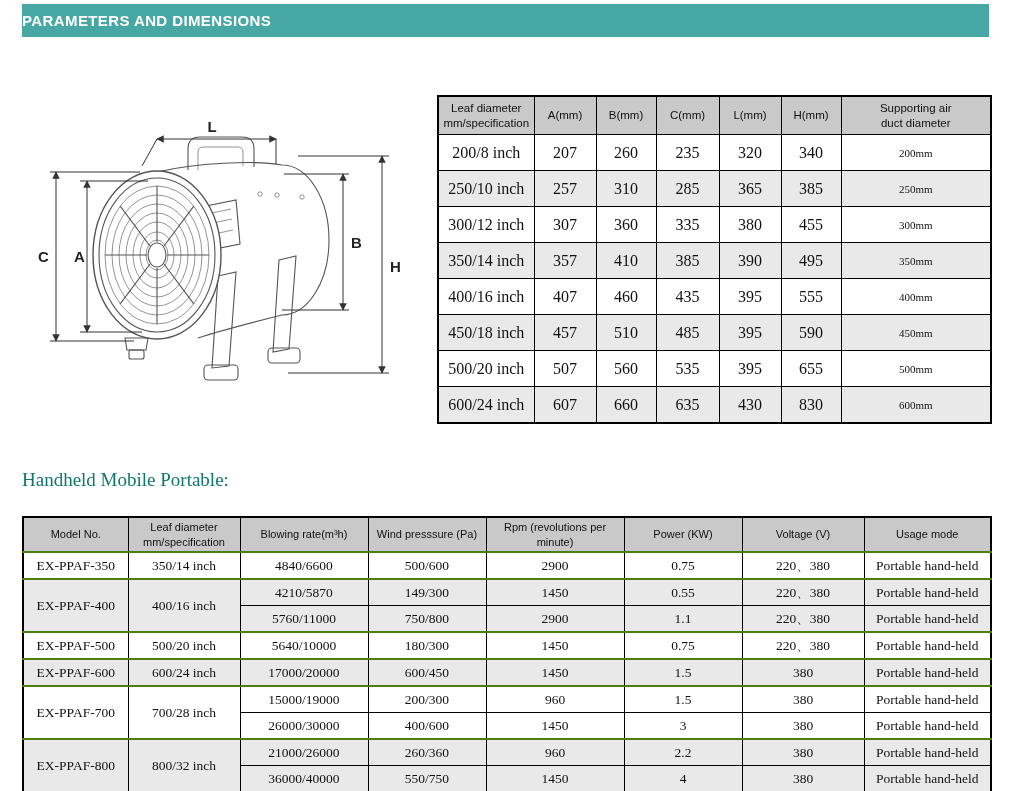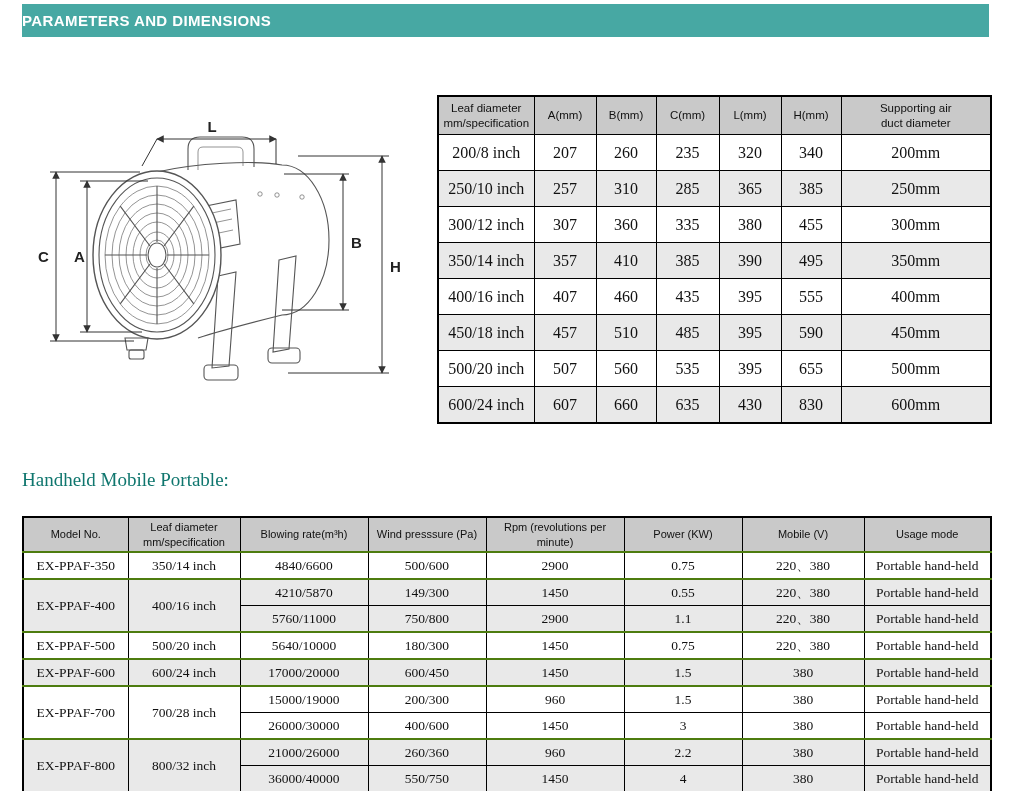--- a/index.html
+++ b/index.html
@@ -14,21 +14,21 @@
   
   table{border-collapse:collapse;}
   #dims-table{position:absolute;left:437px;top:95px;width:553px;table-layout:fixed;
         border:2px solid #000;}
   #dims-table th{background:#c9c9c9;border:1px solid #000;font-size:11.5px;font-weight:normal;
         color:#111;text-align:center;vertical-align:middle;height:35px;white-space:pre-line;line-height:1.25;
         font-family:"Liberation Sans",sans-serif;}
   #dims-table td{border:1px solid #000;height:33px;text-align:center;vertical-align:middle;
         font-family:Liberation Serif, serif;font-size:16px;color:#111;white-space:pre;}
   #dims-table tr.shade td{background:#e9e9e9;}
-  #dims-table td.duct{font-size:16px;}
+  #dims-table td.duct{font-size:11px;}
   
   .sec-title{position:absolute;left:22px;top:469px;font-size:19px;color:#0f766e;
         font-family:Liberation Serif, serif;}
   
   #portable-table{position:absolute;left:22px;top:516px;width:968px;table-layout:fixed;
         border:2px solid #000;}
   #portable-table th{background:#c9c9c9;border:1px solid #000;font-size:11px;font-weight:normal;
         color:#111;text-align:center;vertical-align:middle;height:31px;white-space:pre-line;line-height:1.3;
         font-family:"Liberation Sans",sans-serif;}
   #portable-table td{border:1px solid #000;height:23px;text-align:center;vertical-align:middle;
@@ -227,21 +227,21 @@
     </colgroup>
     <thead>
         <tr>
           <th>Model No.</th>
           <th>Leaf diameter
 mm/specification</th>
           <th>Blowing rate(m³h)</th>
           <th>Wind presssure (Pa)</th>
           <th>Rpm (revolutions per minute)</th>
           <th>Power (KW)</th>
-          <th>Mobile (V)</th>
+          <th>Voltage (V)</th>
           <th>Usage mode</th>
         </tr>
       </thead>
     <tbody>
         <tr class="gstart">
           <td rowspan="1">EX-PPAF-350</td>
           <td rowspan="1">350/14 inch</td>
           <td>4840/6600</td>
           <td>500/600</td>
           <td>2900</td>

